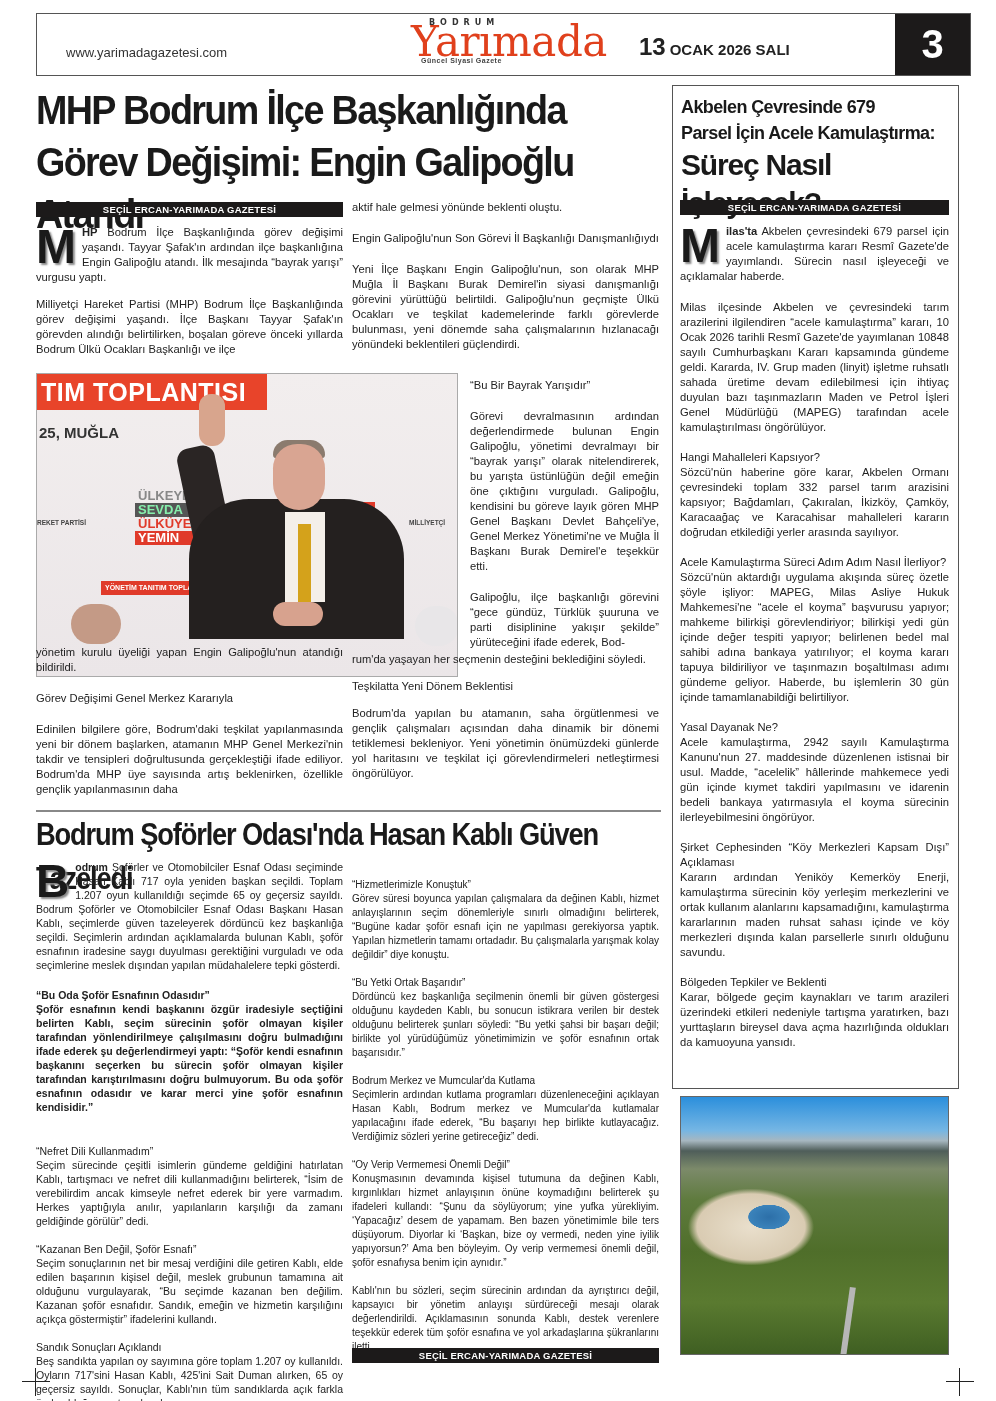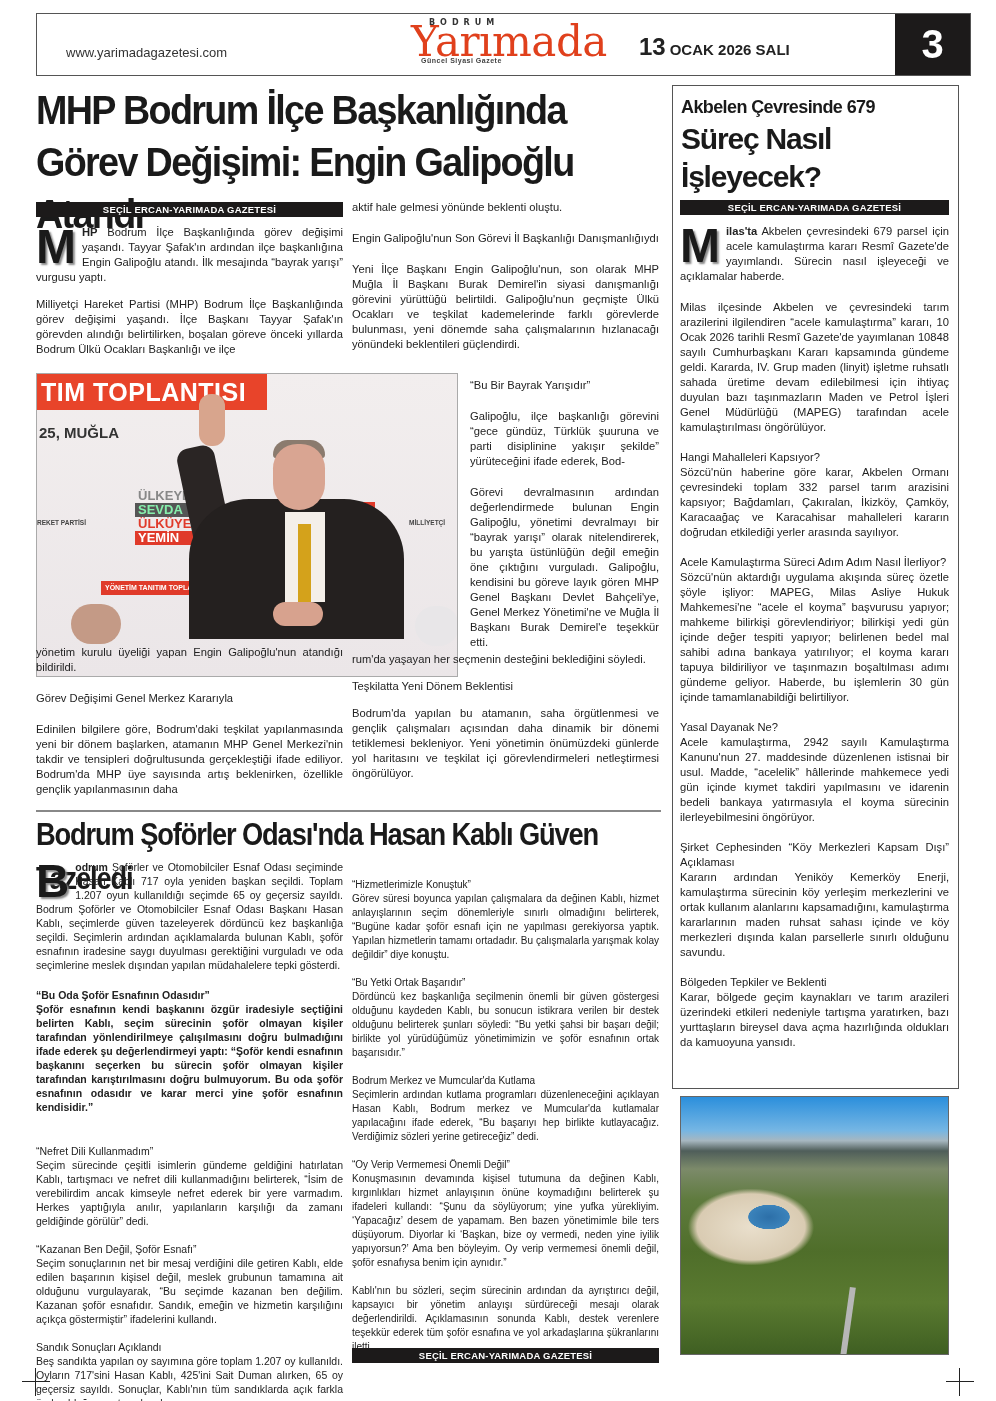--- a/index.html
+++ b/index.html
@@ -118,22 +118,22 @@
   <div class="suit"></div>
   <div class="shirt"></div>
   <div class="tie"></div>
   <div class="hair"></div>
   <div class="head"></div>
   <div class="chesthand"></div>
 </div>
 
 <div class="col" style="left:470px; top:378px; width:189px;">
   <p class="sub">“Bu Bir Bayrak Yarışıdır”</p>
+  <p style="margin-top:16px;">Görevi devralmasının ardından değerlendirmede bulunan Engin Galipoğlu, yönetimi devralmayı bir “bayrak yarışı” olarak nitelendirerek, bu yarışta üstünlüğün değil emeğin öne çıktığını vurguladı. Galipoğlu, kendisini bu göreve layık gören MHP Genel Başkanı Devlet Bahçeli'ye, Genel Merkez Yönetimi'ne ve Muğla İl Başkanı Burak Demirel'e teşekkür etti.</p>
   <p style="margin-top:16px; margin-bottom:0;">Galipoğlu, ilçe başkanlığı görevini “gece gündüz, Türklük şuuruna ve parti disiplinine yakışır şekilde” yürüteceğini ifade ederek, Bod-</p>
-  <p style="margin-top:16px;">Görevi devralmasının ardından değerlendirmede bulunan Engin Galipoğlu, yönetimi devralmayı bir “bayrak yarışı” olarak nitelendirerek, bu yarışta üstünlüğün değil emeğin öne çıktığını vurguladı. Galipoğlu, kendisini bu göreve layık gören MHP Genel Başkanı Devlet Bahçeli'ye, Genel Merkez Yönetimi'ne ve Muğla İl Başkanı Burak Demirel'e teşekkür etti.</p>
 </div>
 
 <div class="col" style="left:36px; top:645px; width:307px;">
   <p>yönetim kurulu üyeliği yapan Engin Galipoğlu'nun atandığı bildirildi.</p>
   <p class="sub" style="margin-top:16px;">Görev Değişimi Genel Merkez Kararıyla</p>
   <p style="margin-top:16px;">Edinilen bilgilere göre, Bodrum'daki teşkilat yapılanmasında yeni bir dönem başlarken, atamanın MHP Genel Merkezi'nin takdir ve tensipleri doğrultusunda gerçekleştiği ifade ediliyor. Bodrum'da MHP üye sayısında artış beklenirken, özellikle gençlik yapılanmasının daha</p>
 </div>
 
 <div class="col" style="left:352px; top:652px; width:307px;">
   <p>rum'da yaşayan her seçmenin desteğini beklediğini söyledi.</p>
@@ -186,20 +186,21 @@
   </div>
   <div style="margin-bottom:8px;">
     <div>Kablı'nın bu sözleri, seçim sürecinin ardından da ayrıştırıcı değil, kapsayıcı bir yönetim anlayışı sürdüreceği mesajı olarak değerlendirildi. Açıklamasının sonunda Kablı, destek verenlere teşekkür ederek tüm şoför esnafına ve yol arkadaşlarına şükranlarını iletti.</div>
   </div>
 </div>
 <div class="byline" style="position:absolute; left:352px; top:1348px; width:307px;">SEÇİL ERCAN-YARIMADA GAZETESİ</div>
 
 <div class="rbox">
   <div class="h2">
     <span class="l1">Akbelen Çevresinde 679</span>
+    <span class="l1">Parsel İçin Acele Kamulaştırma:</span>
     <span class="l2">Süreç Nasıl İşleyecek?</span>
   </div>
 </div>
 <div class="byline" style="position:absolute; left:680px; top:200px; width:269px;">SEÇİL ERCAN-YARIMADA GAZETESİ</div>
 
 <div class="col" style="left:680px; top:224px; width:269px;">
   <p style="margin-bottom:16px;">
     <span class="dropcap">M</span><span class="lead-bold">ilas'ta</span><span> Akbelen çevresindeki 679 parsel için acele kamulaştırma kararı Resmî Gazete'de yayımlandı. Sürecin nasıl işleyeceği ve açıklamalar haberde.</span>
   </p>
   <p style="margin-bottom:15px;">Milas ilçesinde Akbelen ve çevresindeki tarım arazilerini ilgilendiren “acele kamulaştırma” kararı, 10 Ocak 2026 tarihli Resmî Gazete'de yayımlanan 10848 sayılı Cumhurbaşkanı Kararı kapsamında gündeme geldi. Kararda, IV. Grup maden (linyit) işletme ruhsatlı sahada üretime devam edilebilmesi için ihtiyaç duyulan bazı taşınmazların Maden ve Petrol İşleri Genel Müdürlüğü (MAPEG) tarafından acele kamulaştırılması öngörülüyor.</p>

